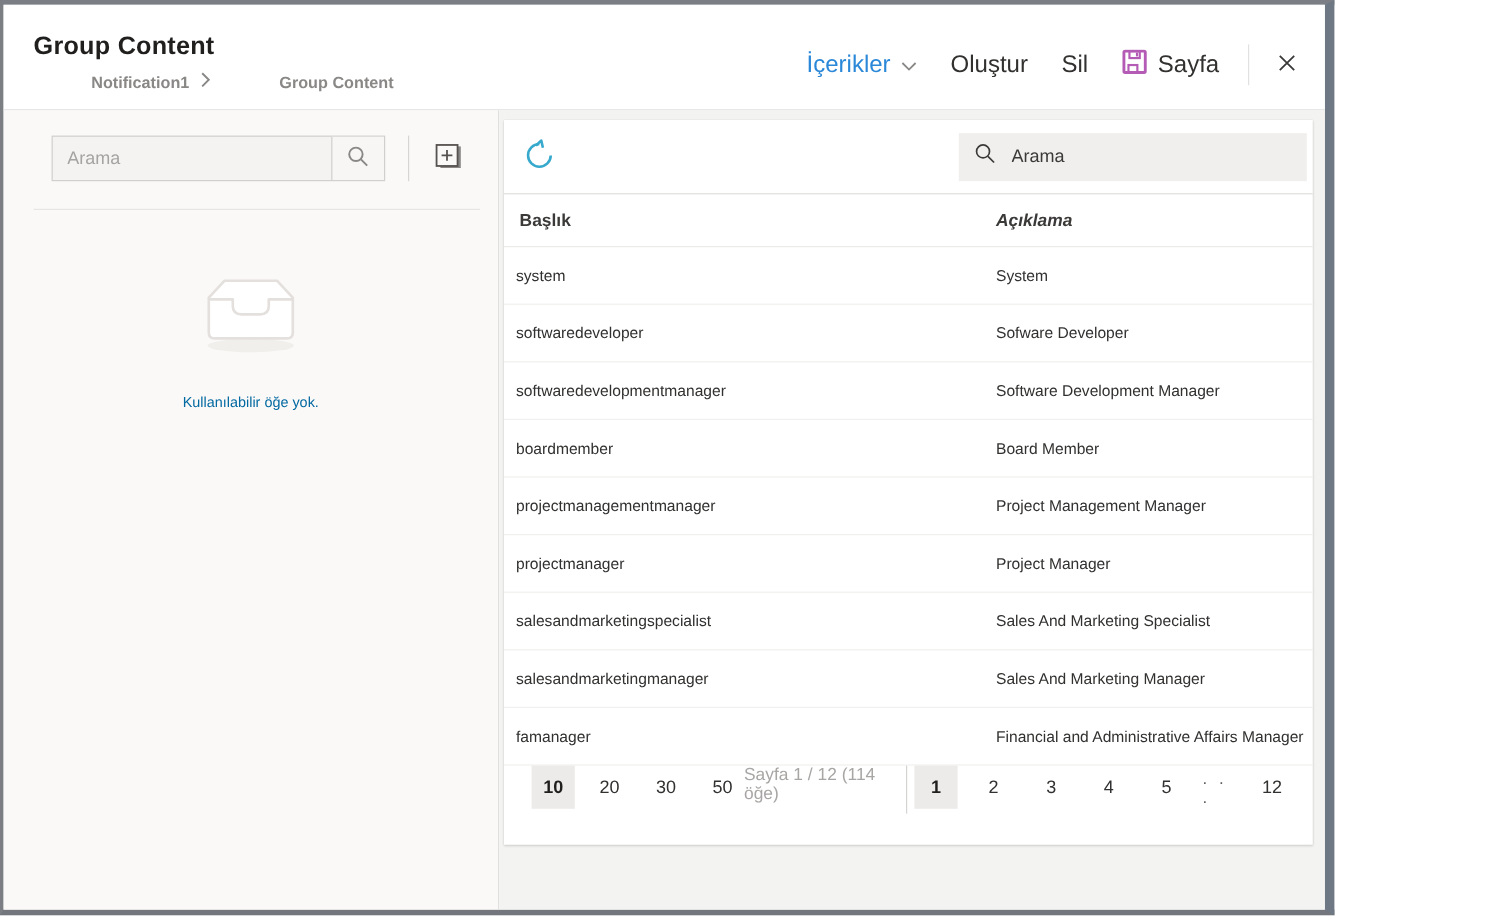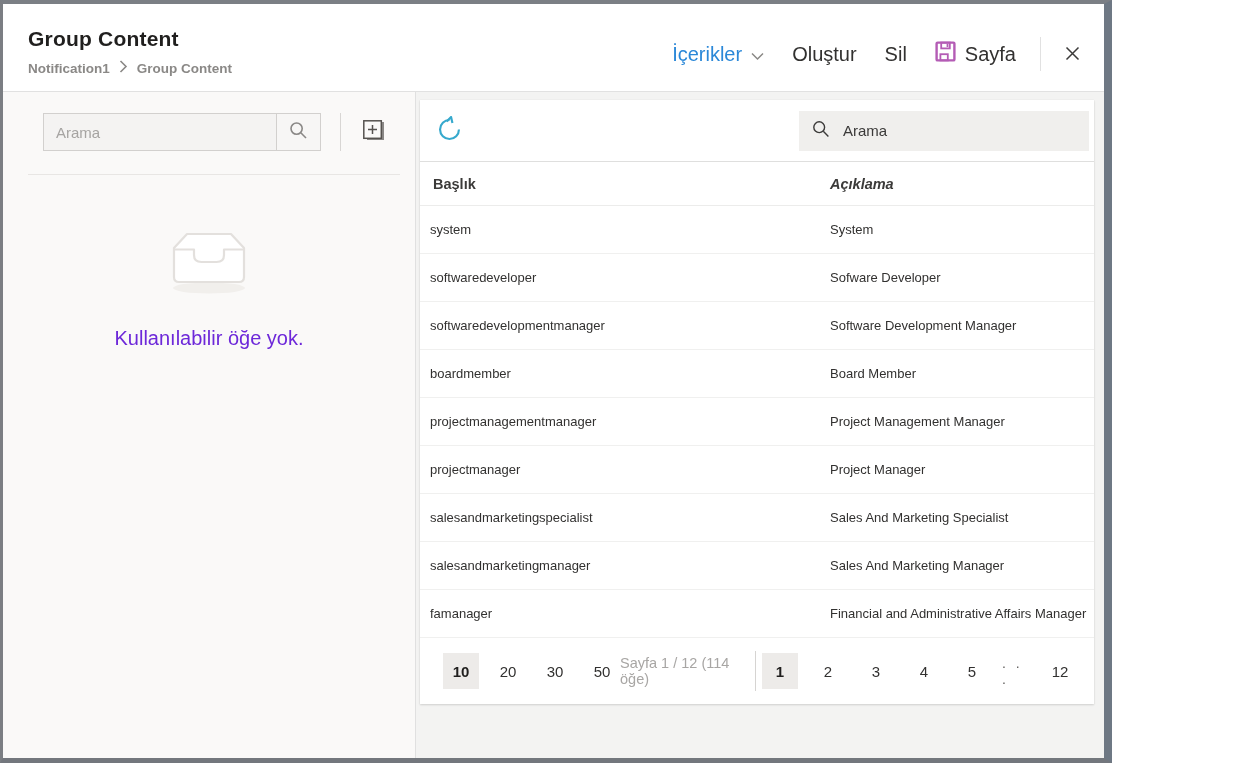--- a/index.html
+++ b/index.html
@@ -22,21 +22,21 @@
   .topbar {
     flex:0 0 88px; height:88px;
     display:flex; justify-content:space-between;
     border-bottom:1px solid #e1e1e1;
     padding:0 24px 0 25px; background:#fff;
   }
   .topbar-left { padding-top:23px; }
   .page-title { margin:0; font-size:21px; font-weight:700; color:#201f1e; letter-spacing:0.2px; }
   .breadcrumb { margin-top:9px; display:flex; align-items:center; gap:9px;
                 font-size:13.5px; font-weight:700; color:#8a8886; }
-  .crumb { cursor:pointer; }
+  .crumb { cursor:pointer;margin-left:48px; }
   .topbar-actions { display:flex; align-items:center; gap:28px; align-self:flex-start; margin-top:33px; }
   .tb-btn {
     background:none; border:none; padding:0; margin:0; cursor:pointer;
     display:flex; align-items:center; gap:9px;
     font-family:inherit; font-size:20px; color:#323130; white-space:nowrap;
   }
   .tb-btn.accent { color:#2b88d8; }
   .tb-vdiv { width:1px; height:34px; background:#e1e1e1; margin:0 -4px; align-self:center; }
 
   
@@ -59,21 +59,21 @@
   .left-search::placeholder { color:#a6a4a2; opacity:1; }
   .mag-btn {
     width:44px; flex:0 0 44px; border:none; border-left:1px solid #d2d0ce;
     background:#f7f6f5; display:flex; align-items:center; justify-content:center; cursor:pointer;
   }
   .left-vdiv { width:1px; height:38px; background:#d8d6d4; margin:0 19px; }
   .add-btn { background:none; border:none; padding:0; cursor:pointer; display:flex; }
   .left-divider { height:1px; background:#e8e6e4; margin:23px 15px 0 25px; }
 
   .empty-state { margin-top:46px; text-align:center; }
-  .empty-text { margin-top:22px; font-size:20px; color:#6d28d9; }
+  .empty-text { margin-top:22px; font-size:12px; color:#0369a1; }
 
   
   .right-panel { flex:1; min-width:0; background:#f3f3f2; padding:8px 10px 0 4px; }
   .card {
     background:#fff; height:604px;
     box-shadow:0 1px 2px rgba(0,0,0,0.14), 0 0 1px rgba(0,0,0,0.08);
     display:flex; flex-direction:column;
   }
   .card-toolbar {
     flex:0 0 62px; height:62px;
@@ -100,21 +100,21 @@
   .col-desc  { flex:1;font-style:italic; }
   .trow {
     flex:0 0 48px; height:48px; display:flex; align-items:center;
     border-bottom:1px solid #f0f0ef;
     font-size:13px; color:#323130; cursor:pointer;
   }
   .cell-title { width:410px; flex:0 0 410px; padding-left:10px; }
   .cell-desc  { flex:1; }
 
   .pagination {
-    flex:1; display:flex; align-items:center;
+    flex:1; display:flex; align-items:flex-start;
     padding:0 16px 0 23px; font-size:15px; color:#323130;
   }
   .size-group { display:flex; gap:11px; }
   .pg-btn {
     min-width:36px; height:36px; padding:0 6px;
     display:flex; align-items:center; justify-content:center;
     background:none; border:none; cursor:pointer;
     font-family:inherit; font-size:15px; color:#323130;
   }
   .pg-btn.active { background:#edebe9; font-weight:700; color:#201f1e; }

